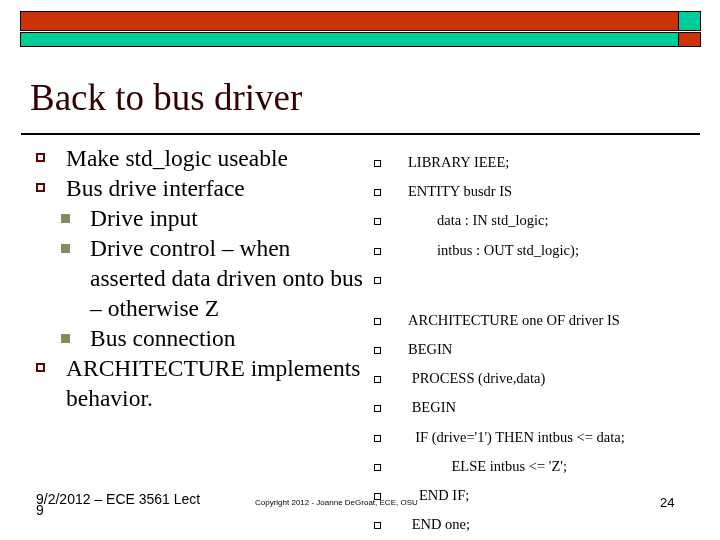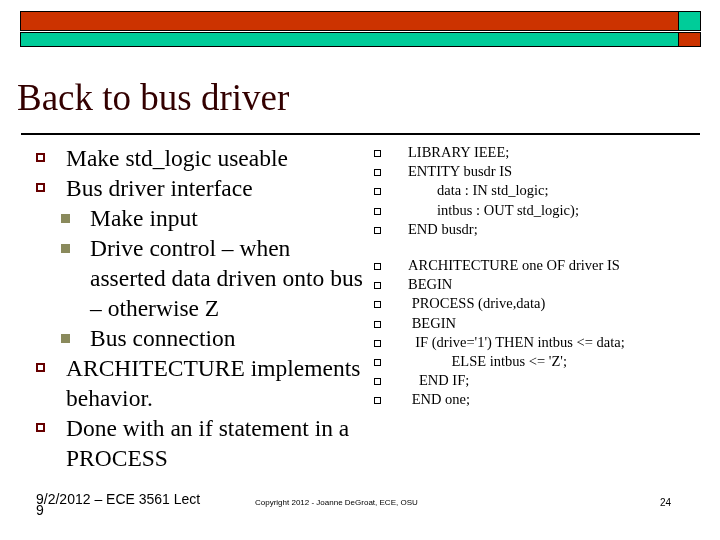--- a/index.html
+++ b/index.html
@@ -36,21 +36,21 @@
 
   .bar-main { flex: 1 1 auto; }
   .bar-cap  { width: 22px; flex: 0 0 22px; border-left: 1.5px solid #000000; box-sizing: border-box; }
 
   .fill-red  { background: #cc3300; }
   .fill-teal { background: #00cc99; }
 
   
   .title {
     position: absolute;
-    left: 17px;
+    left: 30px;
     top: 76px;
     width: 660px;
     font-size: 37px;
     line-height: 44px;
     color: #330000;
     font-family: "Liberation Serif", "DejaVu Serif", serif;
     white-space: nowrap;
   }
   .title-rule {
     position: absolute;
@@ -123,20 +123,21 @@
     flex: 1 1 auto;
     font-size: 23.5px;
     line-height: 30px;
     color: #000000;
   }
 
   
   .code-row {
     display: flex;
     align-items: flex-start;
+    margin-top: 10px;
   }
   .code-row .mk {
     flex: 0 0 40px;
     padding-top: 7px;
     padding-left: 6px;
     box-sizing: border-box;
   }
   .sq-code {
     display: block;
     width: 7px;
@@ -177,21 +178,21 @@
     line-height: 11px;
     color: #000000;
     text-align: left;
   }
   .footer-page {
     position: absolute;
     left: 660px;
     top: 497px;
     width: 40px;
     font-family: "Liberation Sans", "DejaVu Sans", sans-serif;
-    font-size: 10px;
+    font-size: 13px;
     line-height: 11px;
     color: #000000;
   }
 </style>
 </head>
 <body>
 
 <div class="header-bars">
   <div class="bar-row top">
     <div class="bar-main fill-red"></div>
@@ -212,28 +213,28 @@
     <span class="mk">
         <span class="sq-hollow"></span>
       </span>
     <span class="tx">Make std_logic useable</span>
   </div>
 
   <div class="bl lv1">
     <span class="mk">
         <span class="sq-hollow"></span>
       </span>
-    <span class="tx">Bus driver interface</span>
+    <span class="tx">Bus drive interface</span>
   </div>
 
   <div class="bl lv2">
     <span class="mk">
         <span class="sq-solid"></span>
       </span>
-    <span class="tx">Make input</span>
+    <span class="tx">Drive input</span>
   </div>
 
   <div class="bl lv2">
     <span class="mk">
         <span class="sq-solid"></span>
       </span>
     <span class="tx">Drive control – when asserted data driven onto bus – otherwise Z</span>
   </div>
 
   <div class="bl lv2">
@@ -243,26 +244,20 @@
     <span class="tx">Bus connection</span>
   </div>
 
   <div class="bl lv1">
     <span class="mk">
         <span class="sq-hollow"></span>
       </span>
     <span class="tx">ARCHITECTURE implements behavior.</span>
   </div>
 
-  <div class="bl lv1">
-    <span class="mk">
-        <span class="sq-hollow"></span>
-      </span>
-    <span class="tx">Done with an if statement in a PROCESS</span>
-  </div>
 
 </div>
 
 <div class="col-right">
 
   <div class="code-row">
     <span class="mk">
         <span class="sq-code"></span>
       </span>
     <span class="tx">LIBRARY IEEE;</span>
@@ -282,21 +277,20 @@
   <div class="code-row">
     <span class="mk">
         <span class="sq-code"></span>
       </span>
     <span class="tx">        intbus : OUT std_logic);</span>
   </div>
   <div class="code-row">
     <span class="mk">
         <span class="sq-code"></span>
       </span>
-    <span class="tx">END busdr;</span>
   </div>
 
   <div class="code-gap"></div>
 
   <div class="code-row">
     <span class="mk">
         <span class="sq-code"></span>
       </span>
     <span class="tx">ARCHITECTURE one OF driver IS</span>
   </div>

